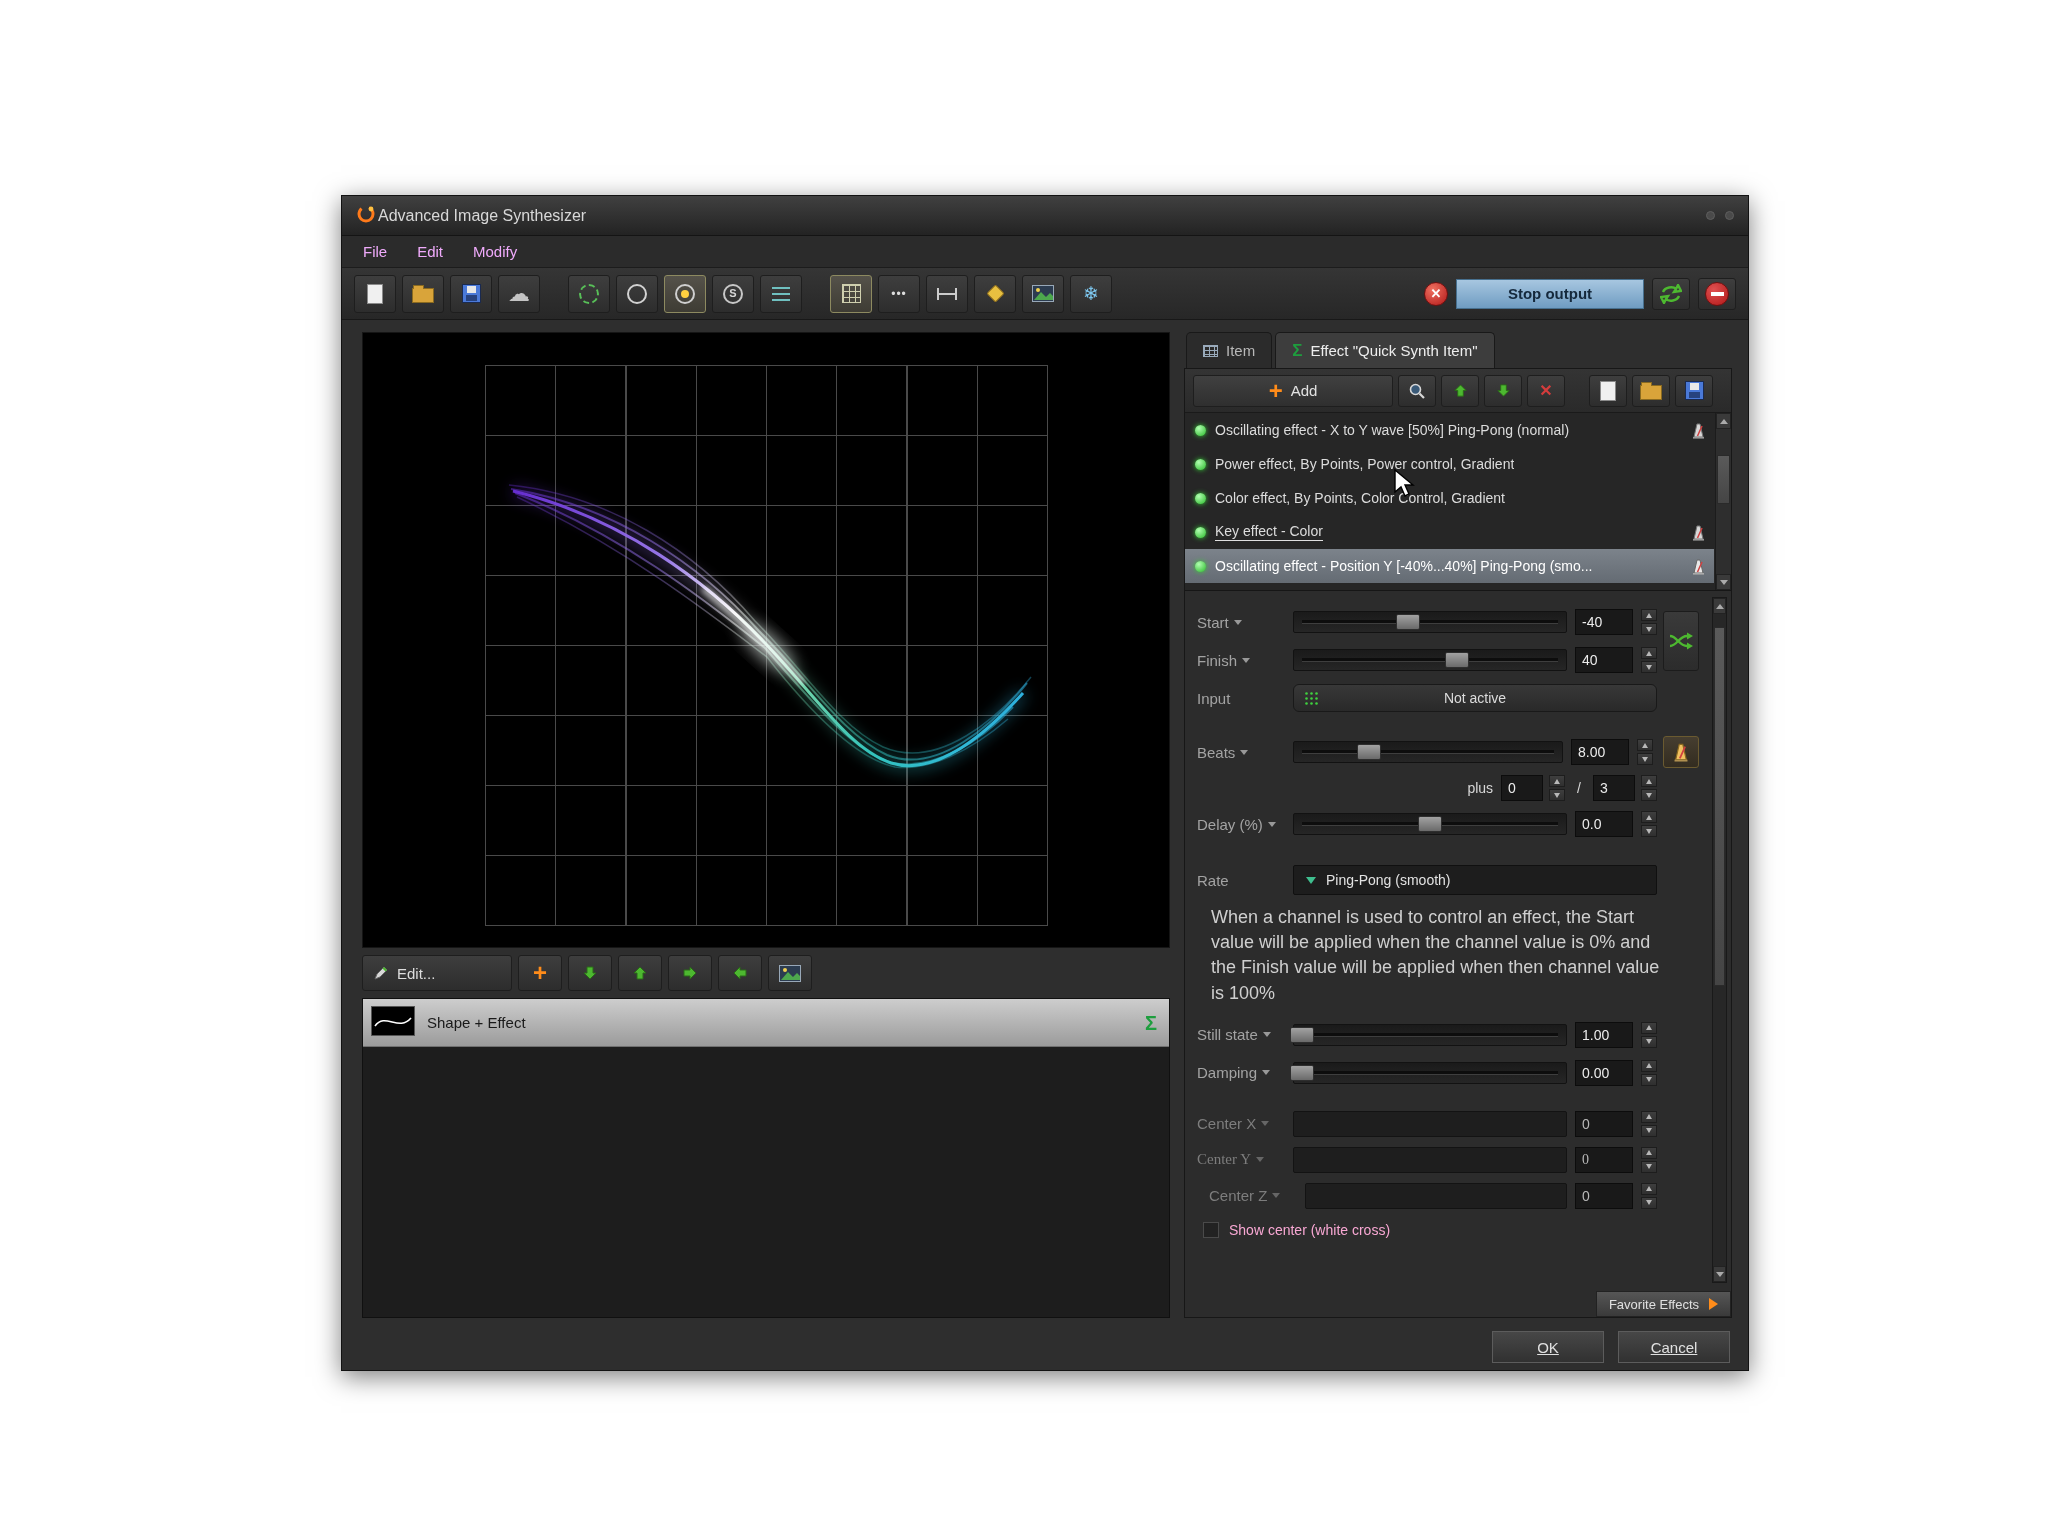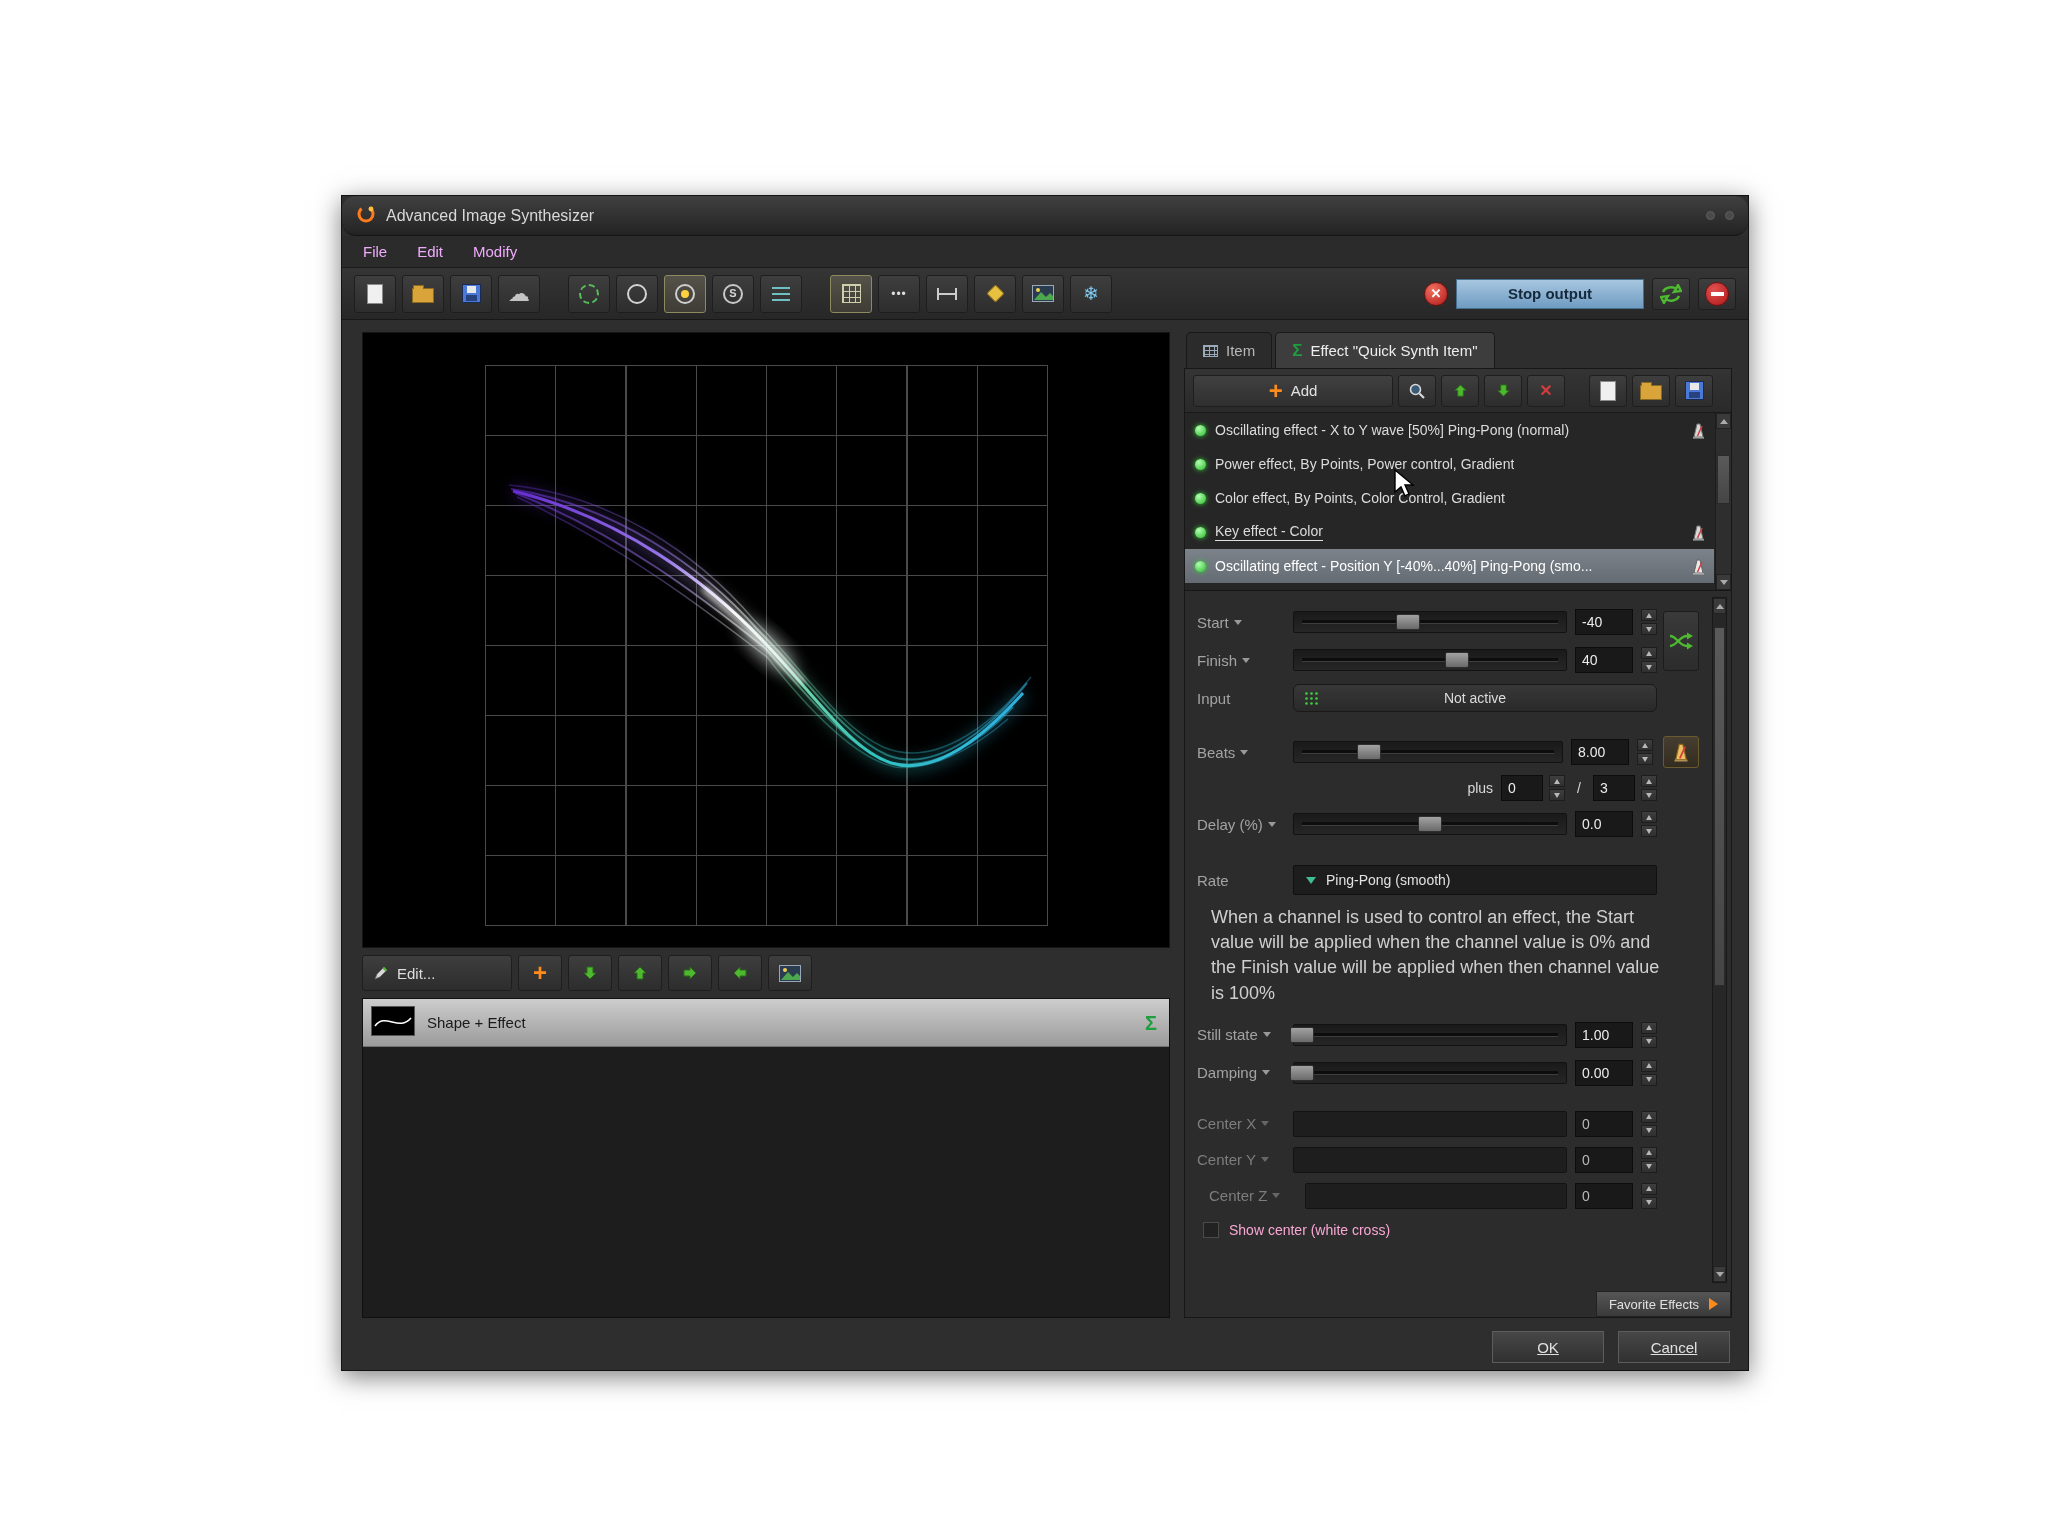--- a/index.html
+++ b/index.html
@@ -5,21 +5,21 @@
   * { box-sizing: border-box; margin: 0; padding: 0; }
   html,body { width:2048px; height:1536px; }
   body { background:#ffffff; font-family:"Liberation Sans", sans-serif; position:relative; overflow:hidden; color:#ccc; }
 
   .window { position:absolute; left:341px; top:195px; width:1408px; height:1176px;
             background:#2e2e2e; border:1px solid #121212; box-shadow:0 6px 24px rgba(0,0,0,.5);
             display:flex; flex-direction:column; }
 
   
   .titlebar { height:40px; background:linear-gradient(#404040,#232323); display:flex; align-items:center;
-              padding:0 14px; gap:10px; border-bottom:1px solid #141414;border-radius:14px; }
+              padding:0 14px; gap:2px; border-bottom:1px solid #141414; }
   .title { font-size:16px; color:#d8d8d8; }
   .tb-right { margin-left:auto; display:flex; gap:10px; align-items:center; }
   .tb-dot { width:9px; height:9px; border-radius:50%; background:#4a4a4a; border:1px solid #5e5e5e; }
 
   
   .menubar { height:32px; background:#2b2b2b; display:flex; align-items:center; padding:0 6px;
              border-bottom:1px solid #1c1c1c; }
   .menu-item { padding:0 15px; font-size:15px; color:#f0abfc; cursor:default; }
 
   
@@ -643,21 +643,21 @@
                 <span>Center X</span>
                 <span class="dd"></span>
               </span>
             <span class="dead-track"></span>
             <span class="valuebox dim">0</span>
             <span class="spin">
                 <span class="sp up"></span>
                 <span class="sp down"></span>
               </span>
           </div>
-          <div class="prow disabled" style="height:36px;">
+          <div class="prow disabled" style="height:36px;font-family:Liberation Serif, serif;">
             <span class="plabel">
                 <span>Center Y</span>
                 <span class="dd"></span>
               </span>
             <span class="dead-track"></span>
             <span class="valuebox dim">0</span>
             <span class="spin">
                 <span class="sp up"></span>
                 <span class="sp down"></span>
               </span>

